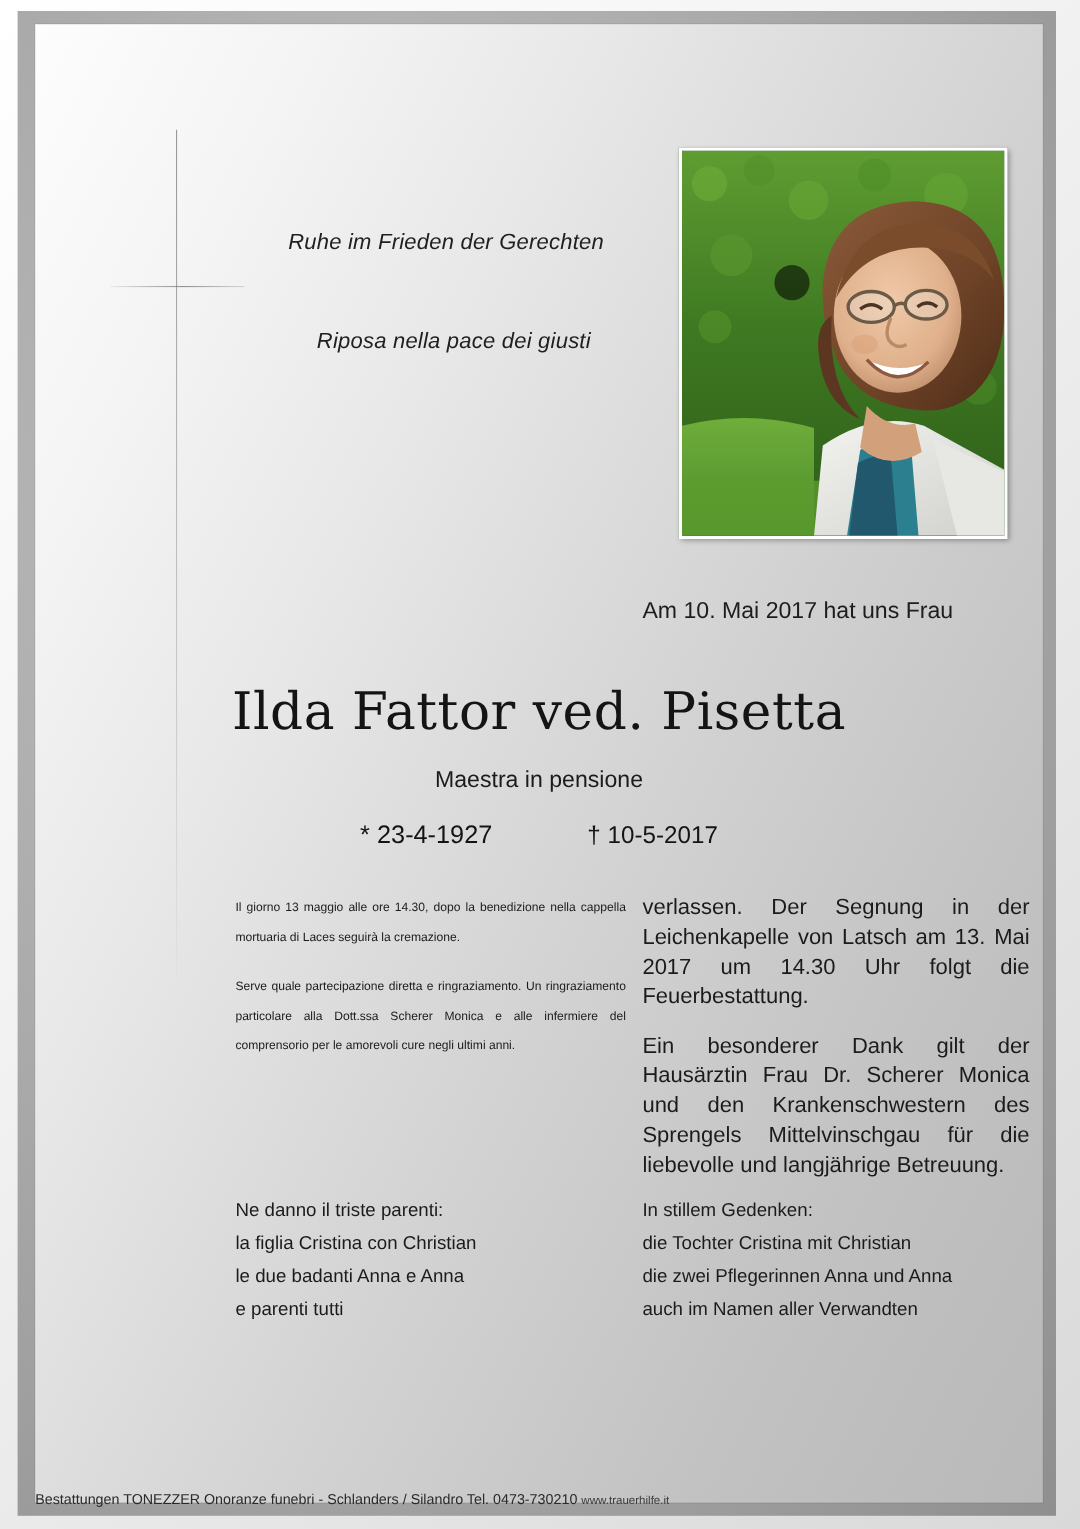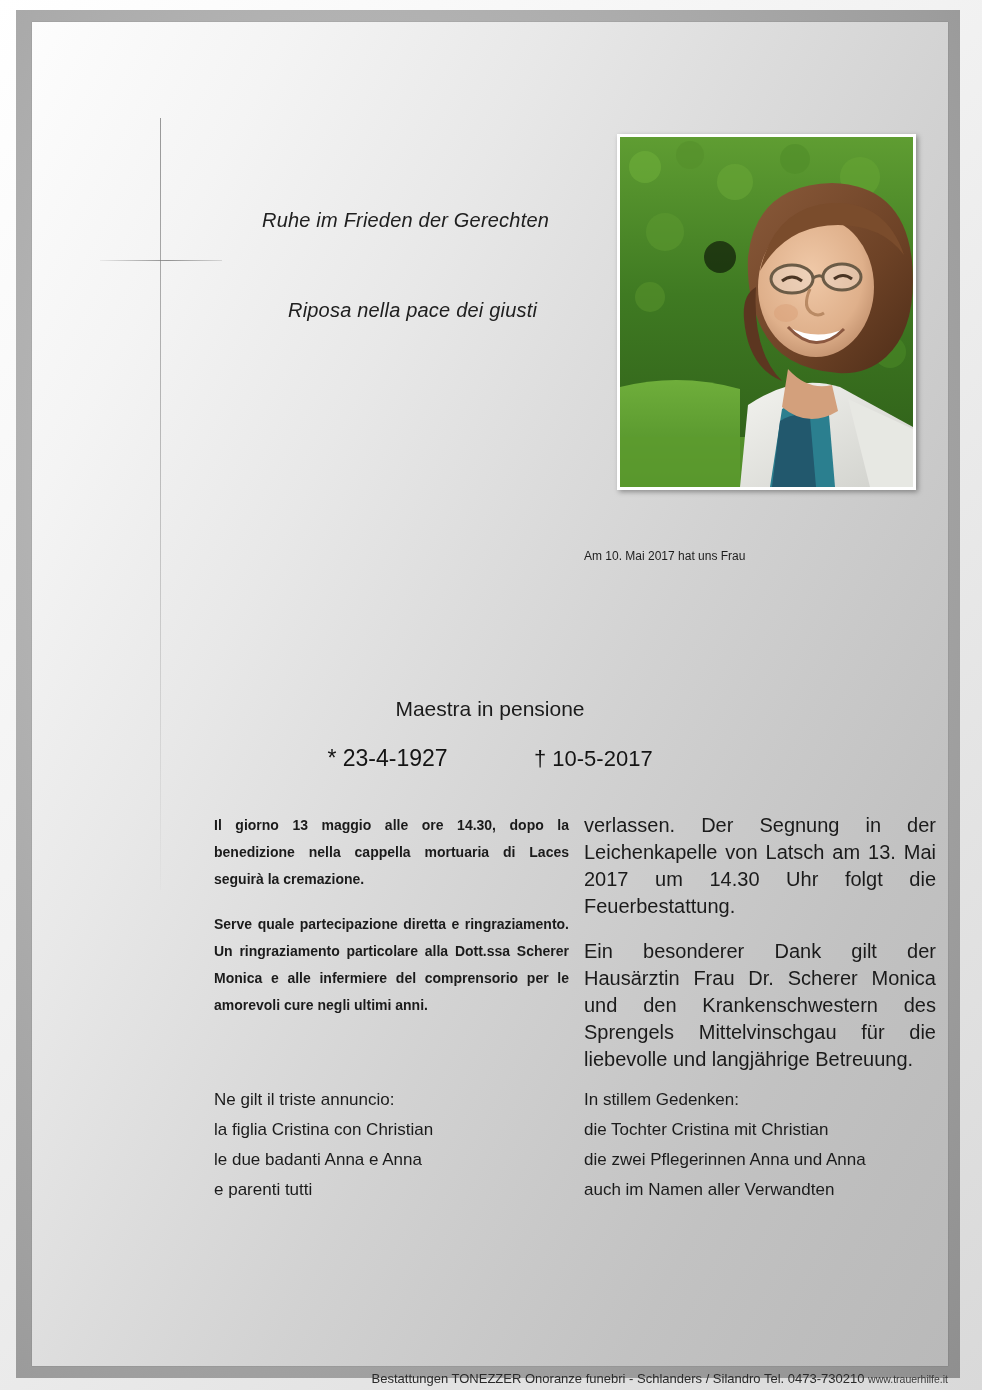--- a/index.html
+++ b/index.html
@@ -115,21 +115,21 @@
     width: 356px;
     font-size: 17px;
     line-height: 26px;
     color: #1d1d1d;
   }
   .intro-de {
     position: absolute;
     left: 552px;
     top: 521px;
     width: 350px;
-    font-size: 12px;
+    font-size: 21px;
     line-height: 26px;
     color: #1d1d1d;
   }
 
   .deceased-name {
     position: absolute;
     left: 0;
     right: 0;
     top: 598px;
     text-align: center;
@@ -156,25 +156,24 @@
   }
   .dates .birth { margin-right: 80px; }
   .dates .sym { font-size: 22px; }
 
   
   .col-it {
     position: absolute;
     left: 182px;
     top: 790px;
     width: 355px;
-    font-size: 14px;
+    font-size: 11px;
     line-height: 27px;
     color: #1b1b1b;
     text-align: justify;
-    font-weight: bold;
   }
   .col-de {
     position: absolute;
     left: 552px;
     top: 790px;
     width: 352px;
     font-size: 20px;
     line-height: 27px;
     color: #1b1b1b;
     text-align: justify;
@@ -199,24 +198,23 @@
     width: 360px;
     font-size: 17px;
     line-height: 30px;
     color: #1b1b1b;
   }
 
   .footer {
     position: absolute;
     left: 0; right: 0;
     top: 1333px;
-    text-align: right;
+    text-align: left;
     font-size: 13px;
     color: #2a2a2a;
-    margin-top: 16px;
   }
   .footer .web { font-size: 10.5px; color: #3a3a3a; }
 </style>
 </head>
 <body>
 
 <div class="page">
   <div class="frame-outer"></div>
   <div class="frame-shadow"></div>
 
@@ -299,39 +297,40 @@
 
         <ellipse cx="166" cy="176" rx="12" ry="9" fill="#d9a078" opacity="0.5"></ellipse>
       </svg>
     </div>
 
     <div class="epitaph-1">Ruhe im Frieden der Gerechten</div>
     <div class="epitaph-2">Riposa nella pace dei giusti</div>
 
     <div class="intro-de">Am 10. Mai 2017 hat uns Frau</div>
 
+    <div class="deceased-name">Ilda Fattor ved. Pisetta</div>
     <div class="profession">Maestra in pensione</div>
 
     <div class="dates">
       <span class="birth">* 23-4-1927</span>
       <span class="sym">† 10-5-2017</span>
     </div>
 
     <div class="col-it">
       <p>Il giorno 13 maggio alle ore 14.30, dopo la benedizione nella cappella mortuaria di Laces seguirà la cremazione.</p>
       <p>Serve quale partecipazione diretta e ringraziamento. Un ringraziamento particolare alla Dott.ssa Scherer Monica e alle infermiere del comprensorio per le amorevoli cure negli ultimi anni.</p>
     </div>
 
     <div class="col-de">
       <p>verlassen. Der Segnung in der Leichenkapelle von Latsch am 13. Mai 2017 um 14.30 Uhr folgt die Feuerbestattung.</p>
       <p>Ein besonderer Dank gilt der Hausärztin Frau Dr. Scherer Monica und den Krankenschwestern des Sprengels Mittelvinschgau für die liebevolle und langjährige Betreuung.</p>
     </div>
 
     <div class="announce-it">
-      <div>Ne gilt il triste annuncio:</div>
+      <div>Ne danno il triste parenti:</div>
       <div>la figlia Cristina con Christian</div>
       <div>le due badanti Anna e Anna</div>
       <div>e parenti tutti</div>
     </div>
 
     <div class="announce-de">
       <div>In stillem Gedenken:</div>
       <div>die Tochter Cristina mit Christian</div>
       <div>die zwei Pflegerinnen Anna und Anna</div>
       <div>auch im Namen aller Verwandten</div>

